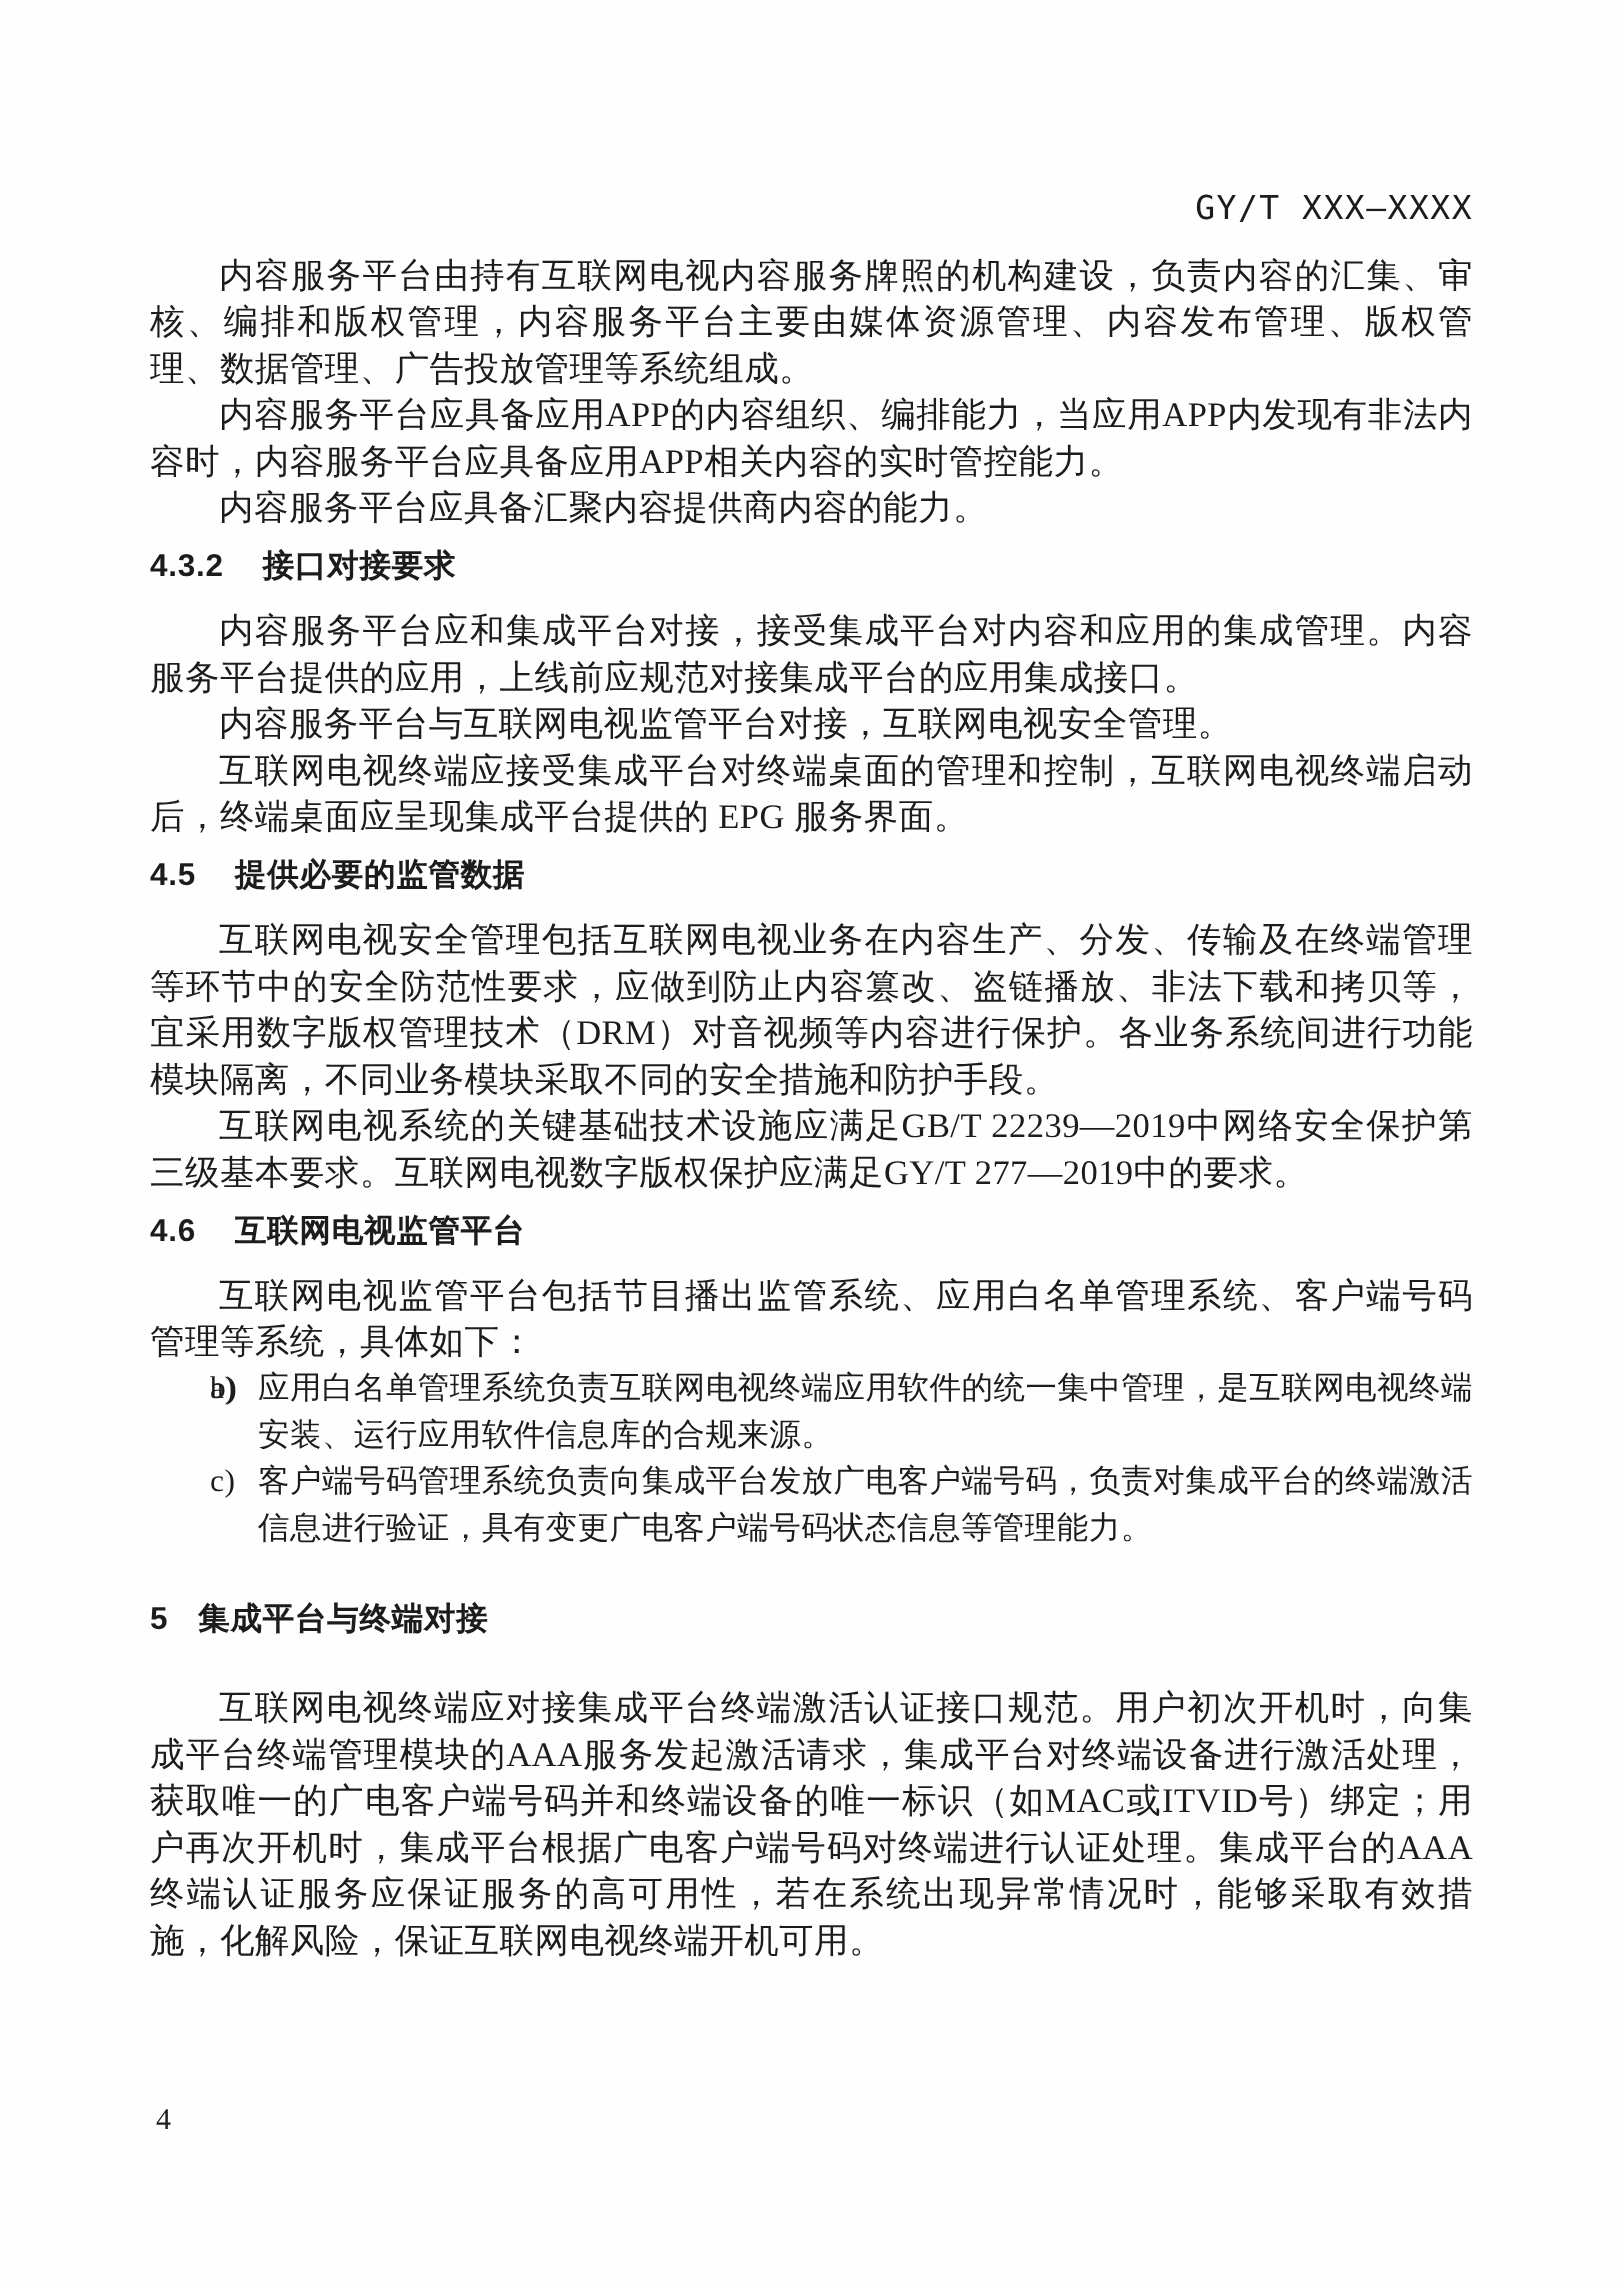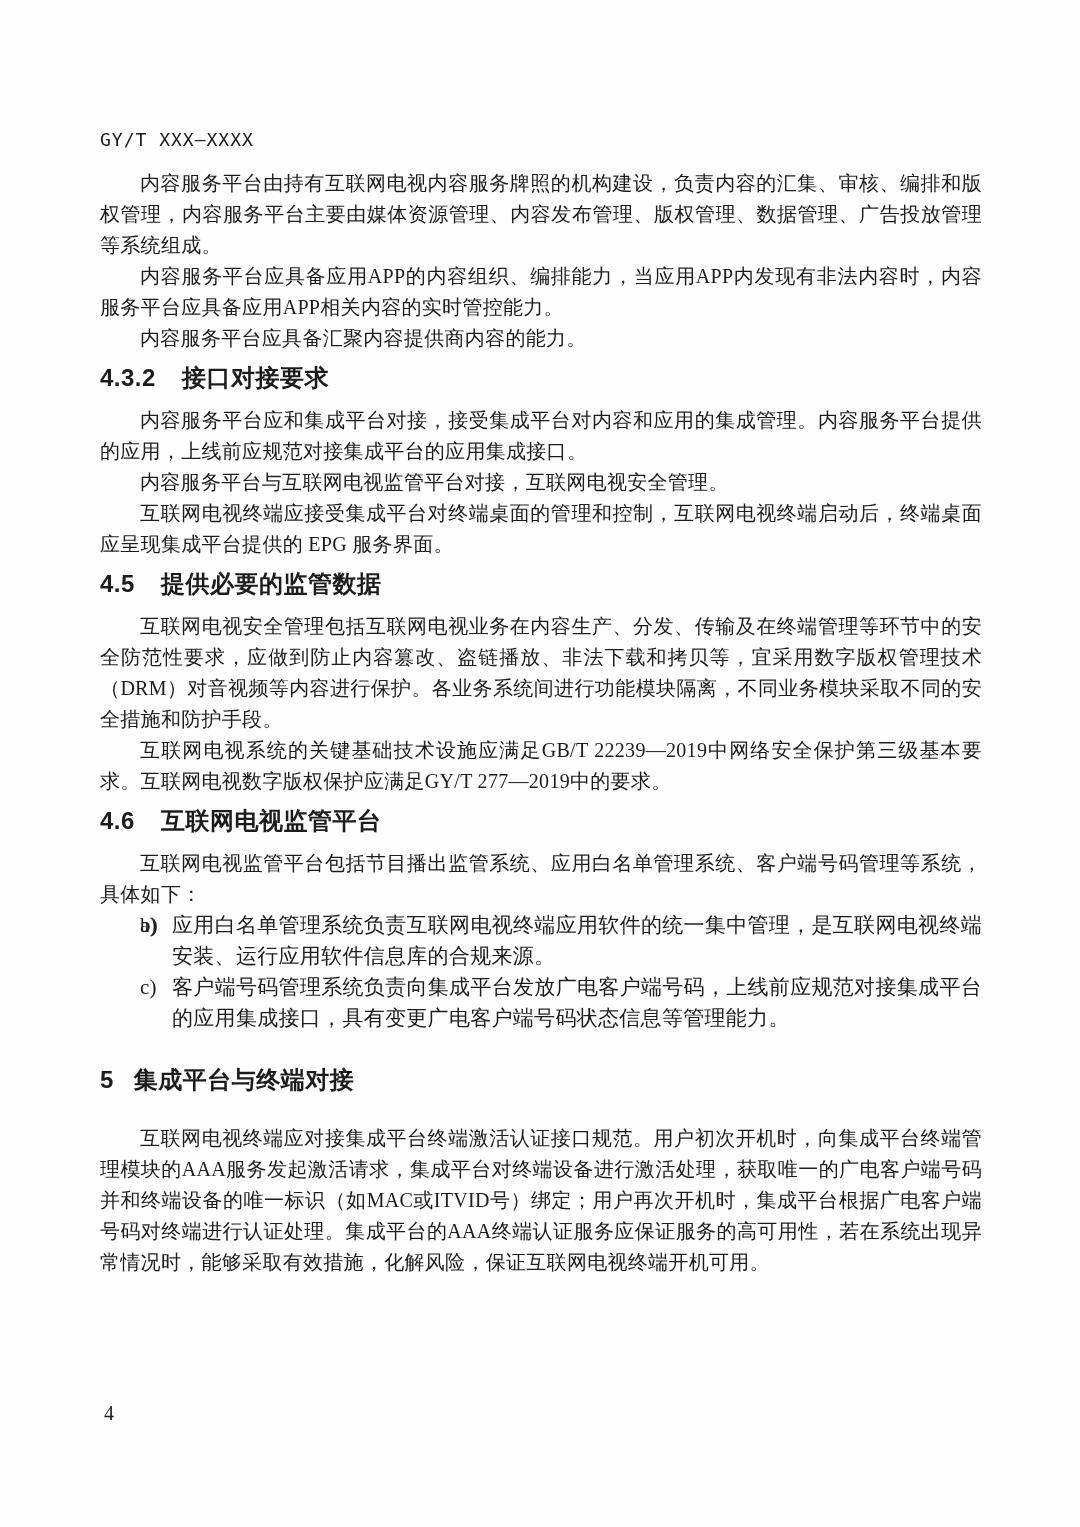--- a/index.html
+++ b/index.html
@@ -17,39 +17,40 @@
     font-family: "Liberation Serif", "DejaVu Serif", serif;
   }
   .content {
     position: absolute;
     top: 128px;
     left: 100px;
     right: 98px;
   }
   .doc-header {
     font-family: "DejaVu Sans Mono", "Liberation Mono", monospace;
-    font-size: 18px;
+    font-size: 22px;
     line-height: 24px;
     letter-spacing: 1px;
     margin-bottom: 16px;
     white-space: nowrap;
+    text-align: right;
   }
   .para {
-    font-size: 20px;
+    font-size: 23px;
     line-height: 31px;
     letter-spacing: 0.3px;
     text-align: justify;
     text-justify: inter-ideograph;
     text-indent: 2em;
     margin: 0;
   }
   .h-sub, .h-chap {
     font-family: "Liberation Sans", "DejaVu Sans", sans-serif;
     font-weight: bold;
-    font-size: 24px;
+    font-size: 21px;
     line-height: 31px;
     letter-spacing: 0.5px;
     margin: 8px 0 12px 0;
   }
   .h-chap {
     margin: 30px 0 28px 0;
   }
   .h-num {
     display: inline-block;
     margin-right: 26px;
@@ -112,21 +113,21 @@
     <div class="list">
       <div class="list-item">
         <span class="li-label">a)</span>
       </div>
       <div class="list-item">
         <span class="li-label">b)</span>
         <span>应用白名单管理系统负责互联网电视终端应用软件的统一集中管理，是互联网电视终端安装、运行应用软件信息库的合规来源。</span>
       </div>
       <div class="list-item">
         <span class="li-label">c)</span>
-        <span>客户端号码管理系统负责向集成平台发放广电客户端号码，上线前应规范对接集成平台的应用集成接口，具有变更广电客户端号码状态信息等管理能力。</span>
+        <span>客户端号码管理系统负责向集成平台发放广电客户端号码，负责对集成平台的终端激活信息进行验证，具有变更广电客户端号码状态信息等管理能力。</span>
       </div>
     </div>
 
     <h2 class="h-chap"><span class="h-num">5</span><span class="h-title">集成平台与终端对接</span></h2>
     <p class="para">互联网电视终端应对接集成平台终端激活认证接口规范。用户初次开机时，向集成平台终端管理模块的AAA服务发起激活请求，集成平台对终端设备进行激活处理，获取唯一的广电客户端号码并和终端设备的唯一标识（如MAC或ITVID号）绑定；用户再次开机时，集成平台根据广电客户端号码对终端进行认证处理。集成平台的AAA终端认证服务应保证服务的高可用性，若在系统出现异常情况时，能够采取有效措施，化解风险，保证互联网电视终端开机可用。</p>
 
   </div>
 
   <div class="page-number">4</div>
 </div>

